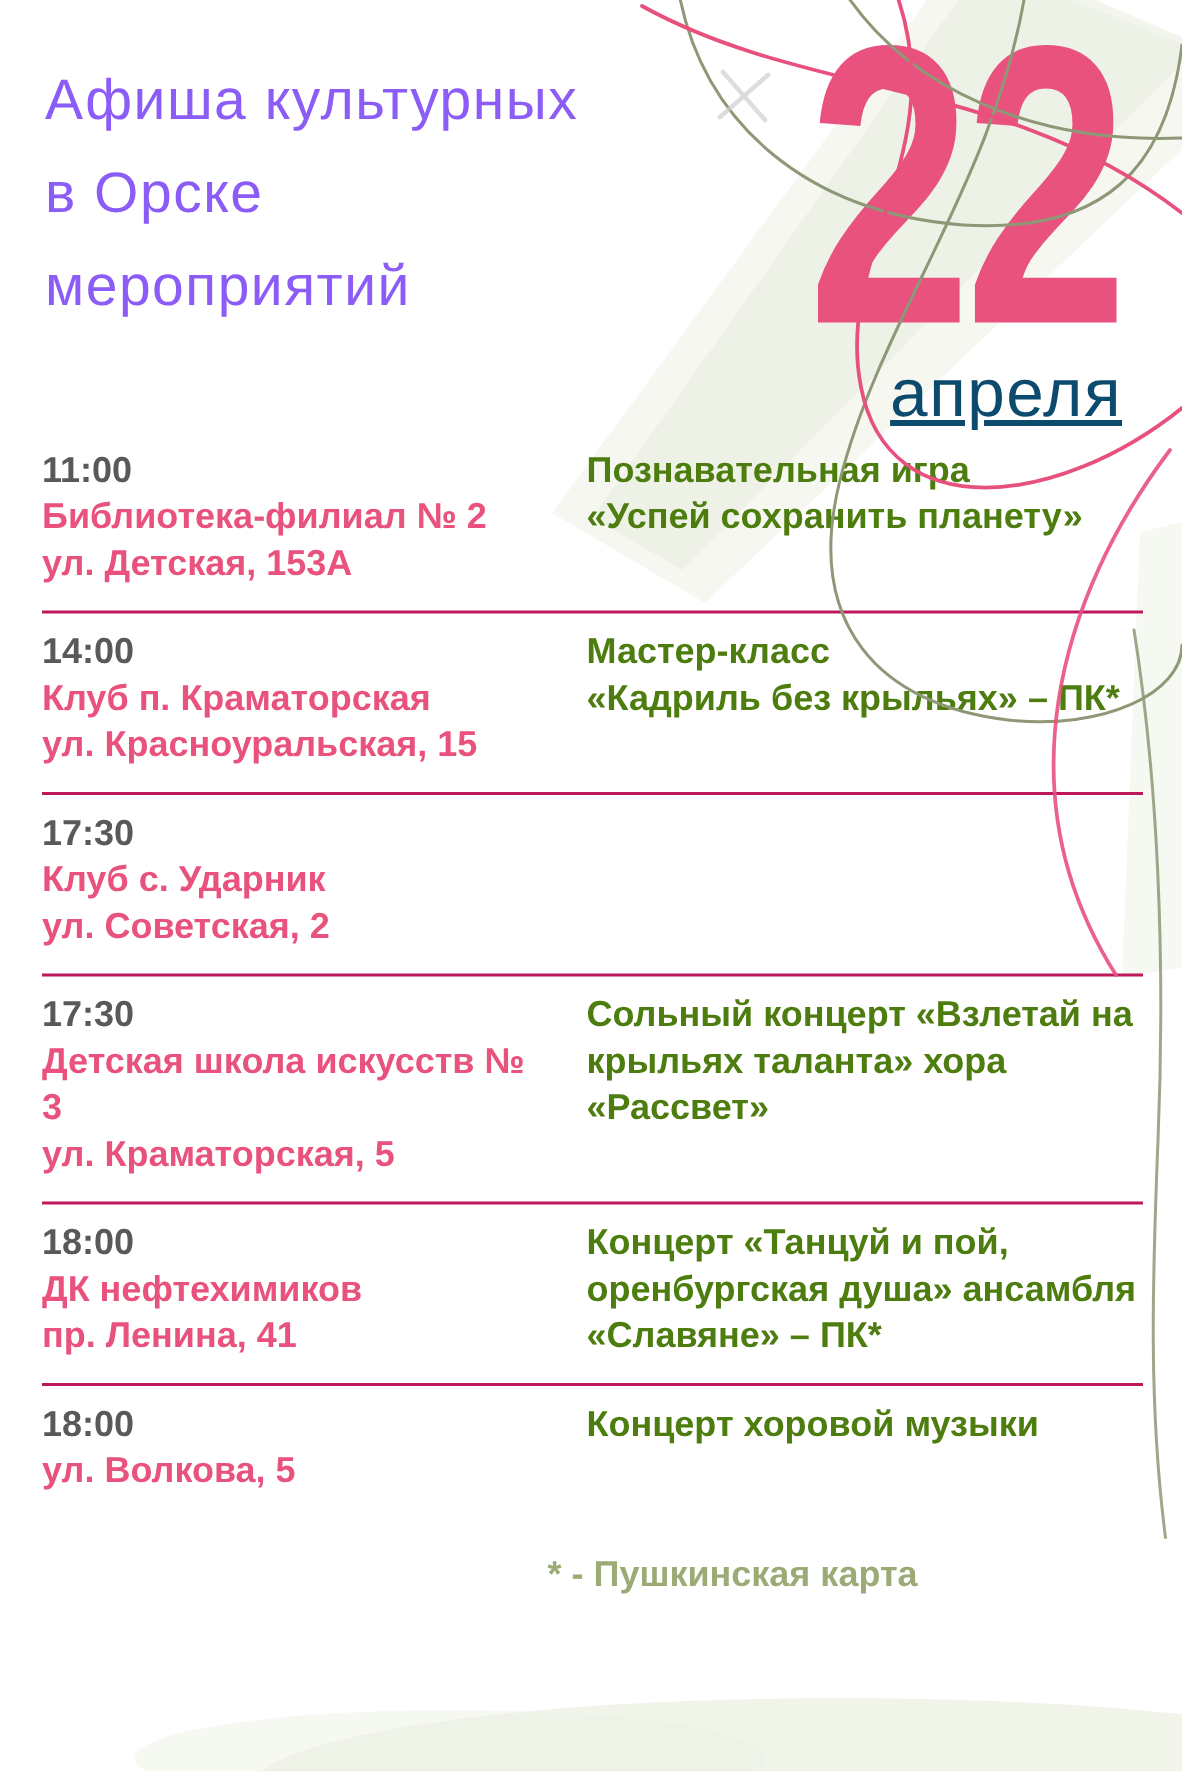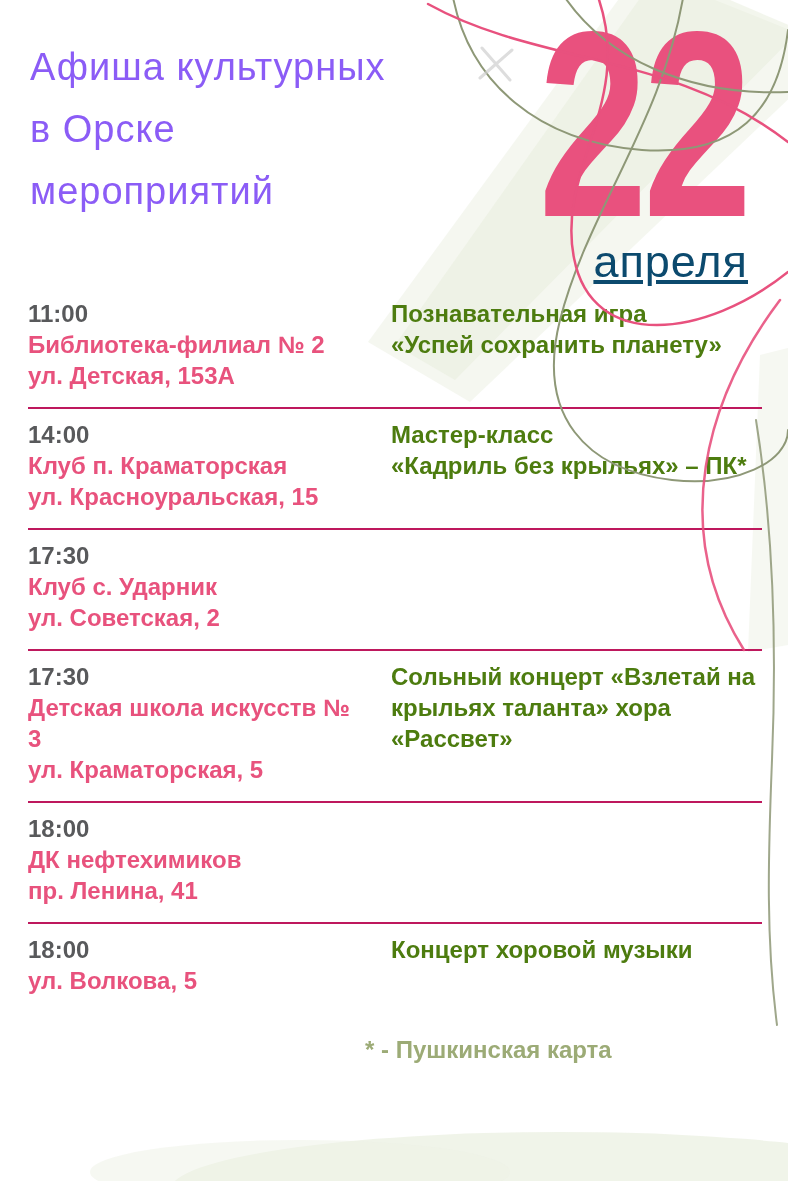--- a/index.html
+++ b/index.html
@@ -127,20 +127,23 @@
       <div class="ev-desc">Сольный концерт «Взлетай на
 крыльях таланта» хора «Рассвет»</div>
     </div>
 
     <div class="event">
       <div class="ev-left">
         <div class="ev-time">18:00</div>
         <div class="ev-venue">ДК нефтехимиков</div>
         <div class="ev-address">пр. Ленина, 41</div>
       </div>
+      <div class="ev-desc">Концерт «Танцуй и пой,
+оренбургская душа» ансамбля
+«Славяне» – ПК*</div>
     </div>
 
     <div class="event">
       <div class="ev-left">
         <div class="ev-time">18:00</div>
         <div class="ev-address">ул. Волкова, 5</div>
       </div>
       <div class="ev-desc">Концерт хоровой музыки</div>
     </div>
 

